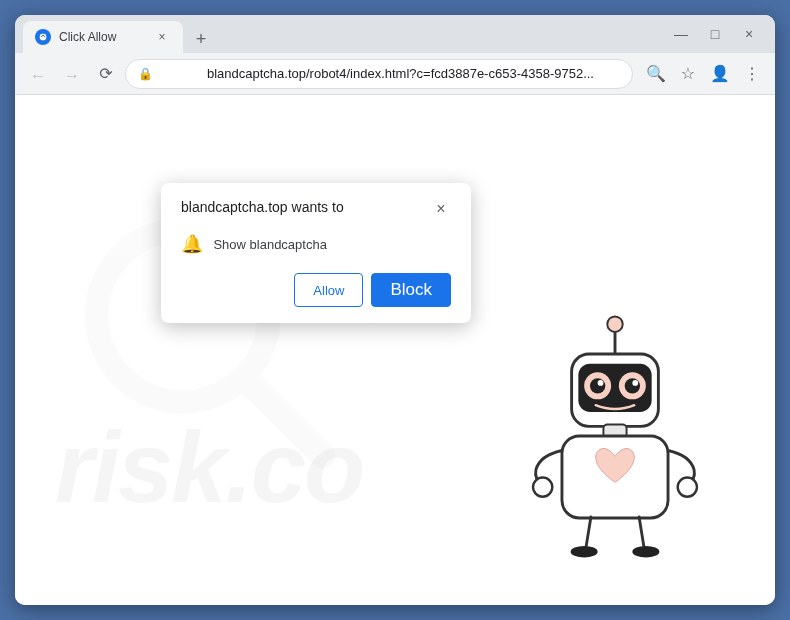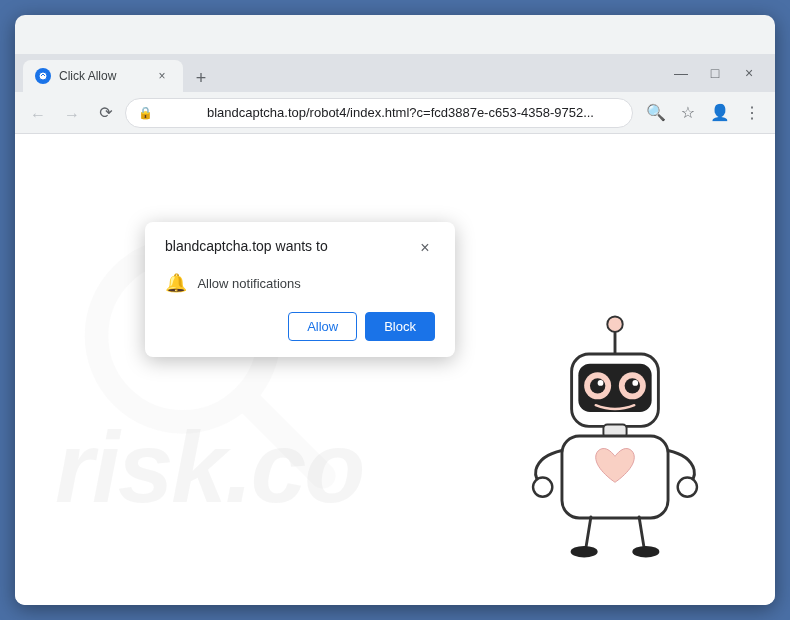--- a/index.html
+++ b/index.html
@@ -23,21 +23,20 @@
       flex-direction: column;
     }
     
     .title-bar {
       background: #dee1e6;
       height: 38px;
       display: flex;
       align-items: center;
       padding: 0 8px;
       gap: 8px;
-      margin-top: 39px;
     }
     .window-controls {
       display: flex;
       gap: 6px;
       margin-right: 4px;
     }
     .win-btn {
       width: 28px;
       height: 28px;
       border-radius: 4px;
@@ -207,21 +206,21 @@
     
     .robot-container {
       position: absolute;
       right: 60px;
       bottom: 30px;
       width: 200px;
     }
     
     .permission-dialog {
       position: absolute;
-      left: 130px;
+      left: 146px;
       top: 88px;
       width: 310px;
       background: #fff;
       border-radius: 8px;
       box-shadow: 0 4px 20px rgba(0,0,0,0.25);
       padding: 16px 20px 16px 20px;
       z-index: 100;
     }
     .dialog-header {
       display: flex;
@@ -275,21 +274,21 @@
       font-size: 13px;
       cursor: pointer;
       font-weight: 500;
     }
     .btn-block {
       padding: 6px 18px;
       background: #1a73e8;
       border: 1px solid #1a73e8;
       border-radius: 4px;
       color: #fff;
-      font-size: 13px;
+      font-size: 17px;
       cursor: pointer;
       font-weight: 500;
     }
 
     
     .robot-svg {
       width: 200px;
       height: 270px;
     }
   </style>
@@ -393,21 +392,21 @@
       </svg>
     </div>
 
     <div class="permission-dialog">
       <div class="dialog-header">
         <span class="dialog-title">blandcaptcha.top wants to</span>
         <span class="dialog-close">×</span>
       </div>
       <div class="permission-row">
         <span class="bell-icon">🔔</span>
-        <span class="permission-text">Allow notifications</span>
+        <span class="permission-text">Show blandcaptcha</span>
       </div>
       <div class="dialog-buttons">
         <button class="btn-allow">Allow</button>
         <button class="btn-block">Block</button>
       </div>
     </div>
 
   </div>
 </div>
 

